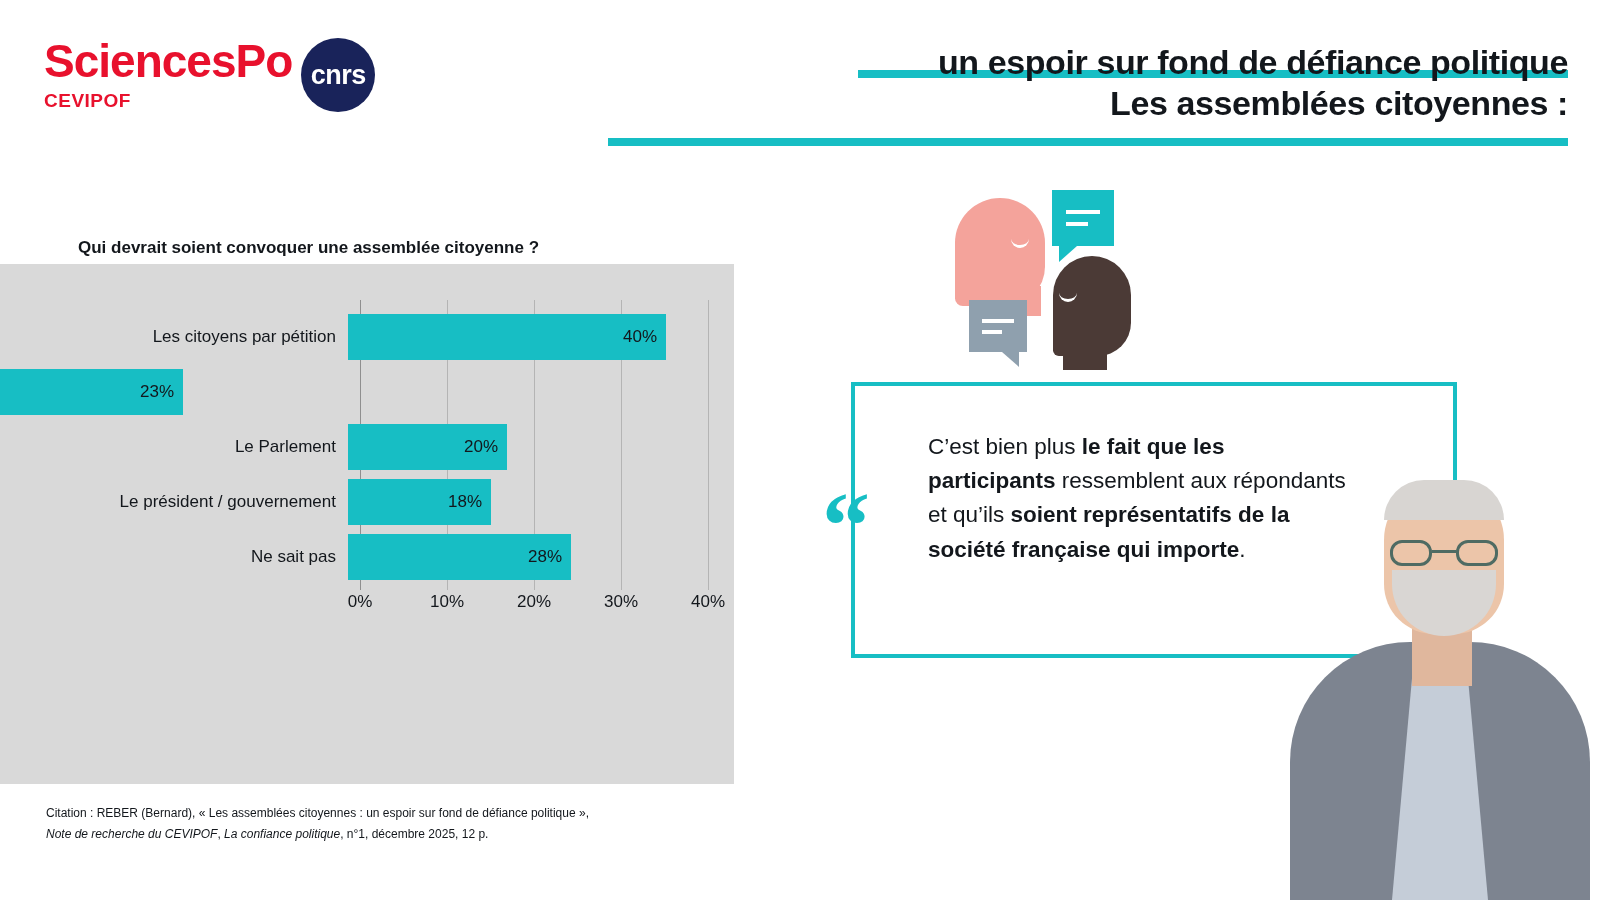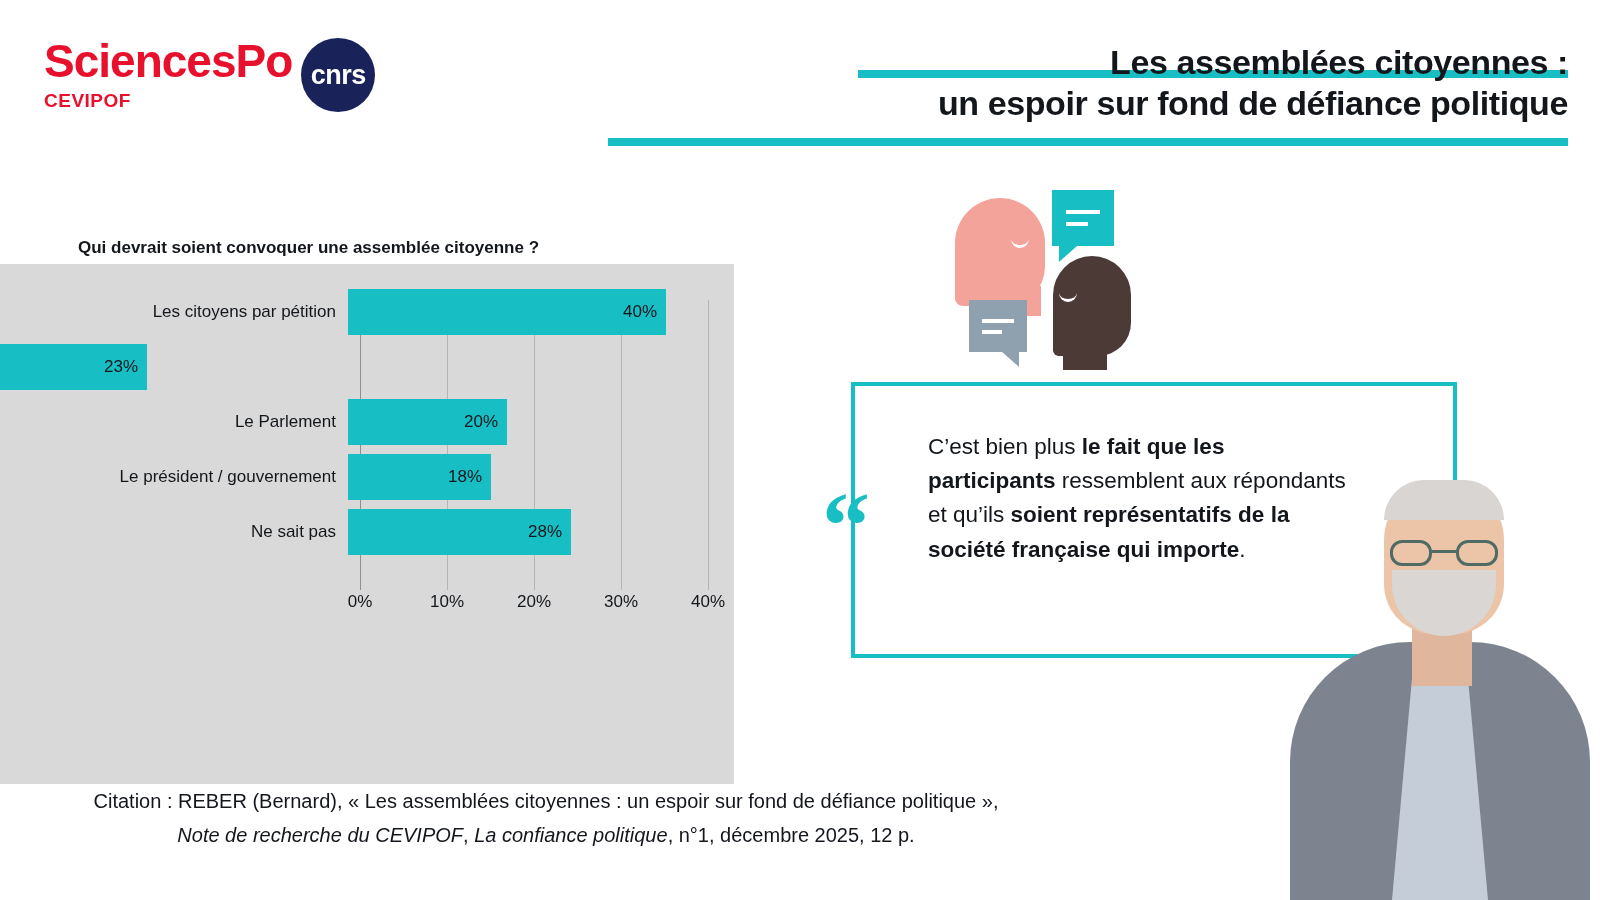--- a/index.html
+++ b/index.html
@@ -104,21 +104,21 @@
     left: 0;
     top: 264px;
     width: 734px;
     height: 520px;
     background: #d9d9d9;
   }
 
   .chart-area {
     position: absolute;
     left: 0;
-    top: 24px;
+    top: 49px;
     width: 734px;
     height: 290px;
   }
   .bar-row {
     display: flex;
     align-items: center;
     height: 48px;
     margin-bottom: 7px;
   }
   .bar-label {
@@ -375,47 +375,46 @@
     position: absolute;
     left: 42px; top: 10px;
     width: 24px; height: 3px;
     background: #4f6b63;
   }
 
   
   .citation {
     position: absolute;
     left: 46px;
-    bottom: 48px;
+    bottom: 56px;
     width: 1000px;
-    font-size: 20px;
+    font-size: 12px;
     line-height: 1.7;
     color: #13171c;
-    text-align: center;
   }
   .citation em { font-style: italic; }
 </style>
 </head>
 <body>
 
 <div class="logo-block">
   <div class="sciencespo">
     <span class="sciencespo-main">SciencesPo</span>
     <span class="sciencespo-sub">CEVIPOF</span>
   </div>
   <div class="cnrs-logo">
     <span>cnrs</span>
   </div>
 </div>
 
 <div class="title-block">
   <div class="title-rule title-rule-1"></div>
   <div class="title-rule title-rule-2"></div>
+  <div class="title-line">un espoir sur fond de défiance politique</div>
   <div class="title-line">Les assemblées citoyennes :</div>
-  <div class="title-line">un espoir sur fond de défiance politique</div>
 </div>
 
 <div class="chart-question">Qui devrait soient convoquer une assemblée citoyenne ?</div>
 
 <div class="chart-panel">
 
   <div class="gridlines">
     <div class="gridline" style="left:0px"></div>
     <div class="gridline" style="left:87px"></div>
     <div class="gridline" style="left:174px"></div>
@@ -428,21 +427,21 @@
     <div class="bar-row">
       <div class="bar-label">Les citoyens par pétition</div>
       <div class="bar-track">
         <div class="bar-fill" style="width:318px">
           <span>40%</span>
         </div>
       </div>
     </div>
     <div class="bar-row">
       <div class="bar-track">
-        <div class="bar-fill" style="width:147px">
+        <div class="bar-fill" style="width:183px">
           <span>23%</span>
         </div>
       </div>
     </div>
     <div class="bar-row">
       <div class="bar-label">Le Parlement</div>
       <div class="bar-track">
         <div class="bar-fill" style="width:159px">
           <span>20%</span>
         </div>

